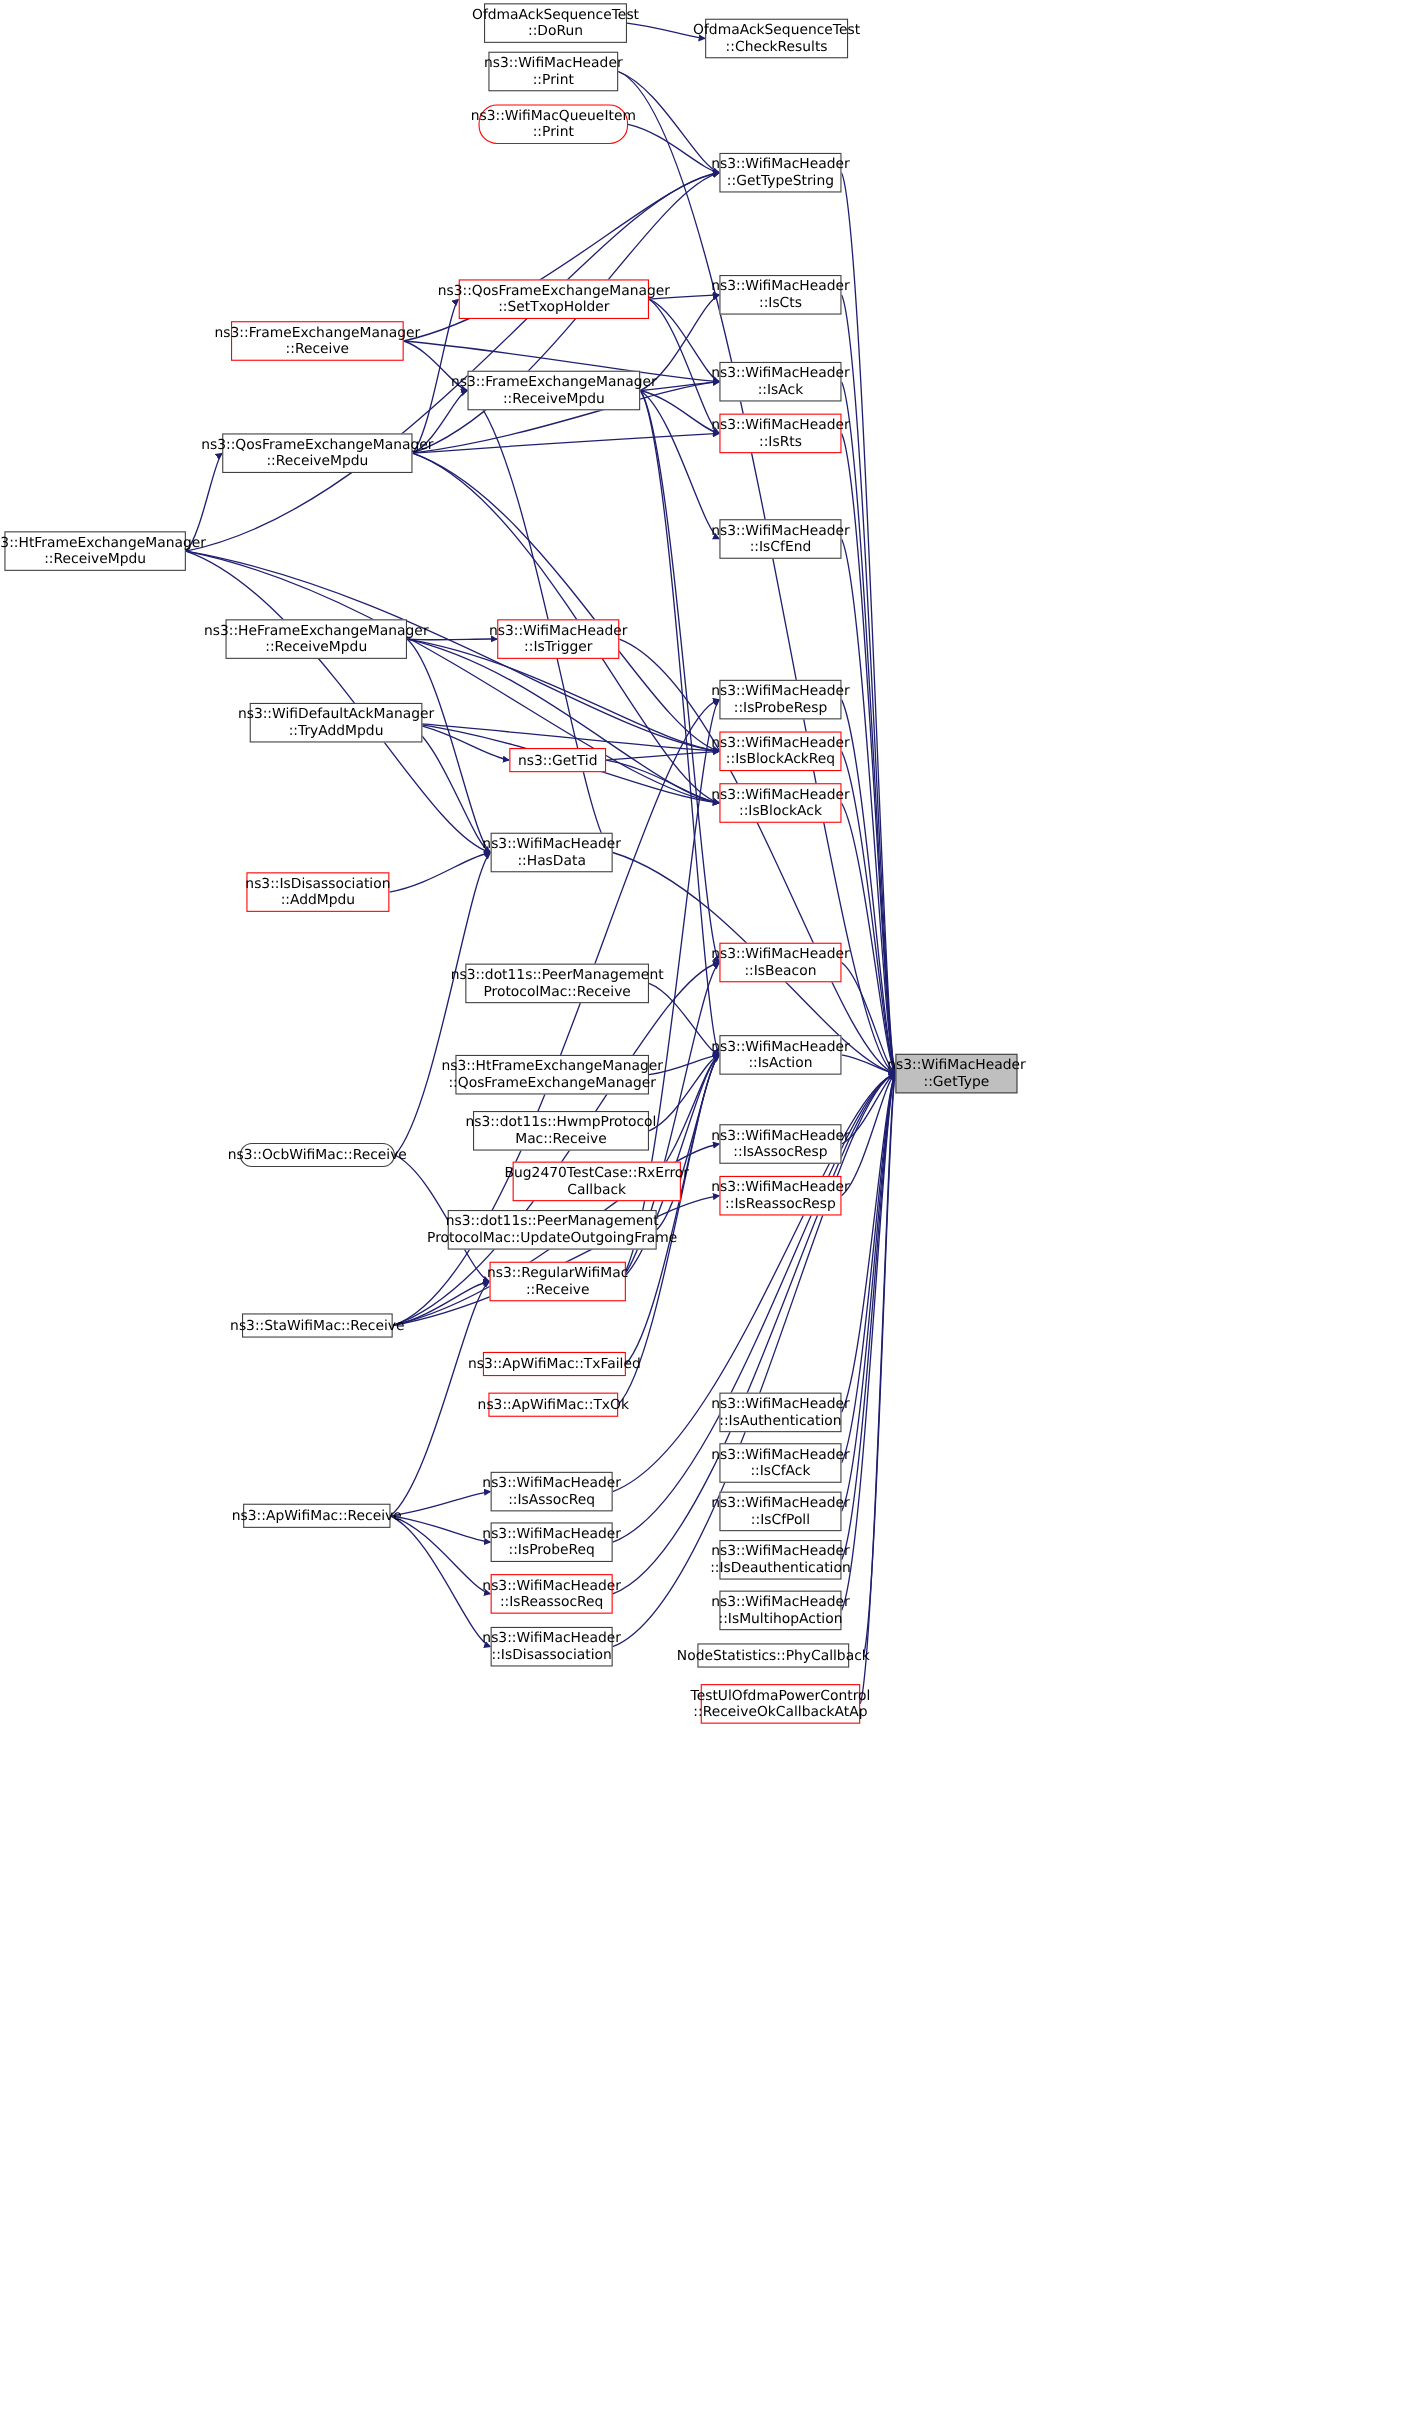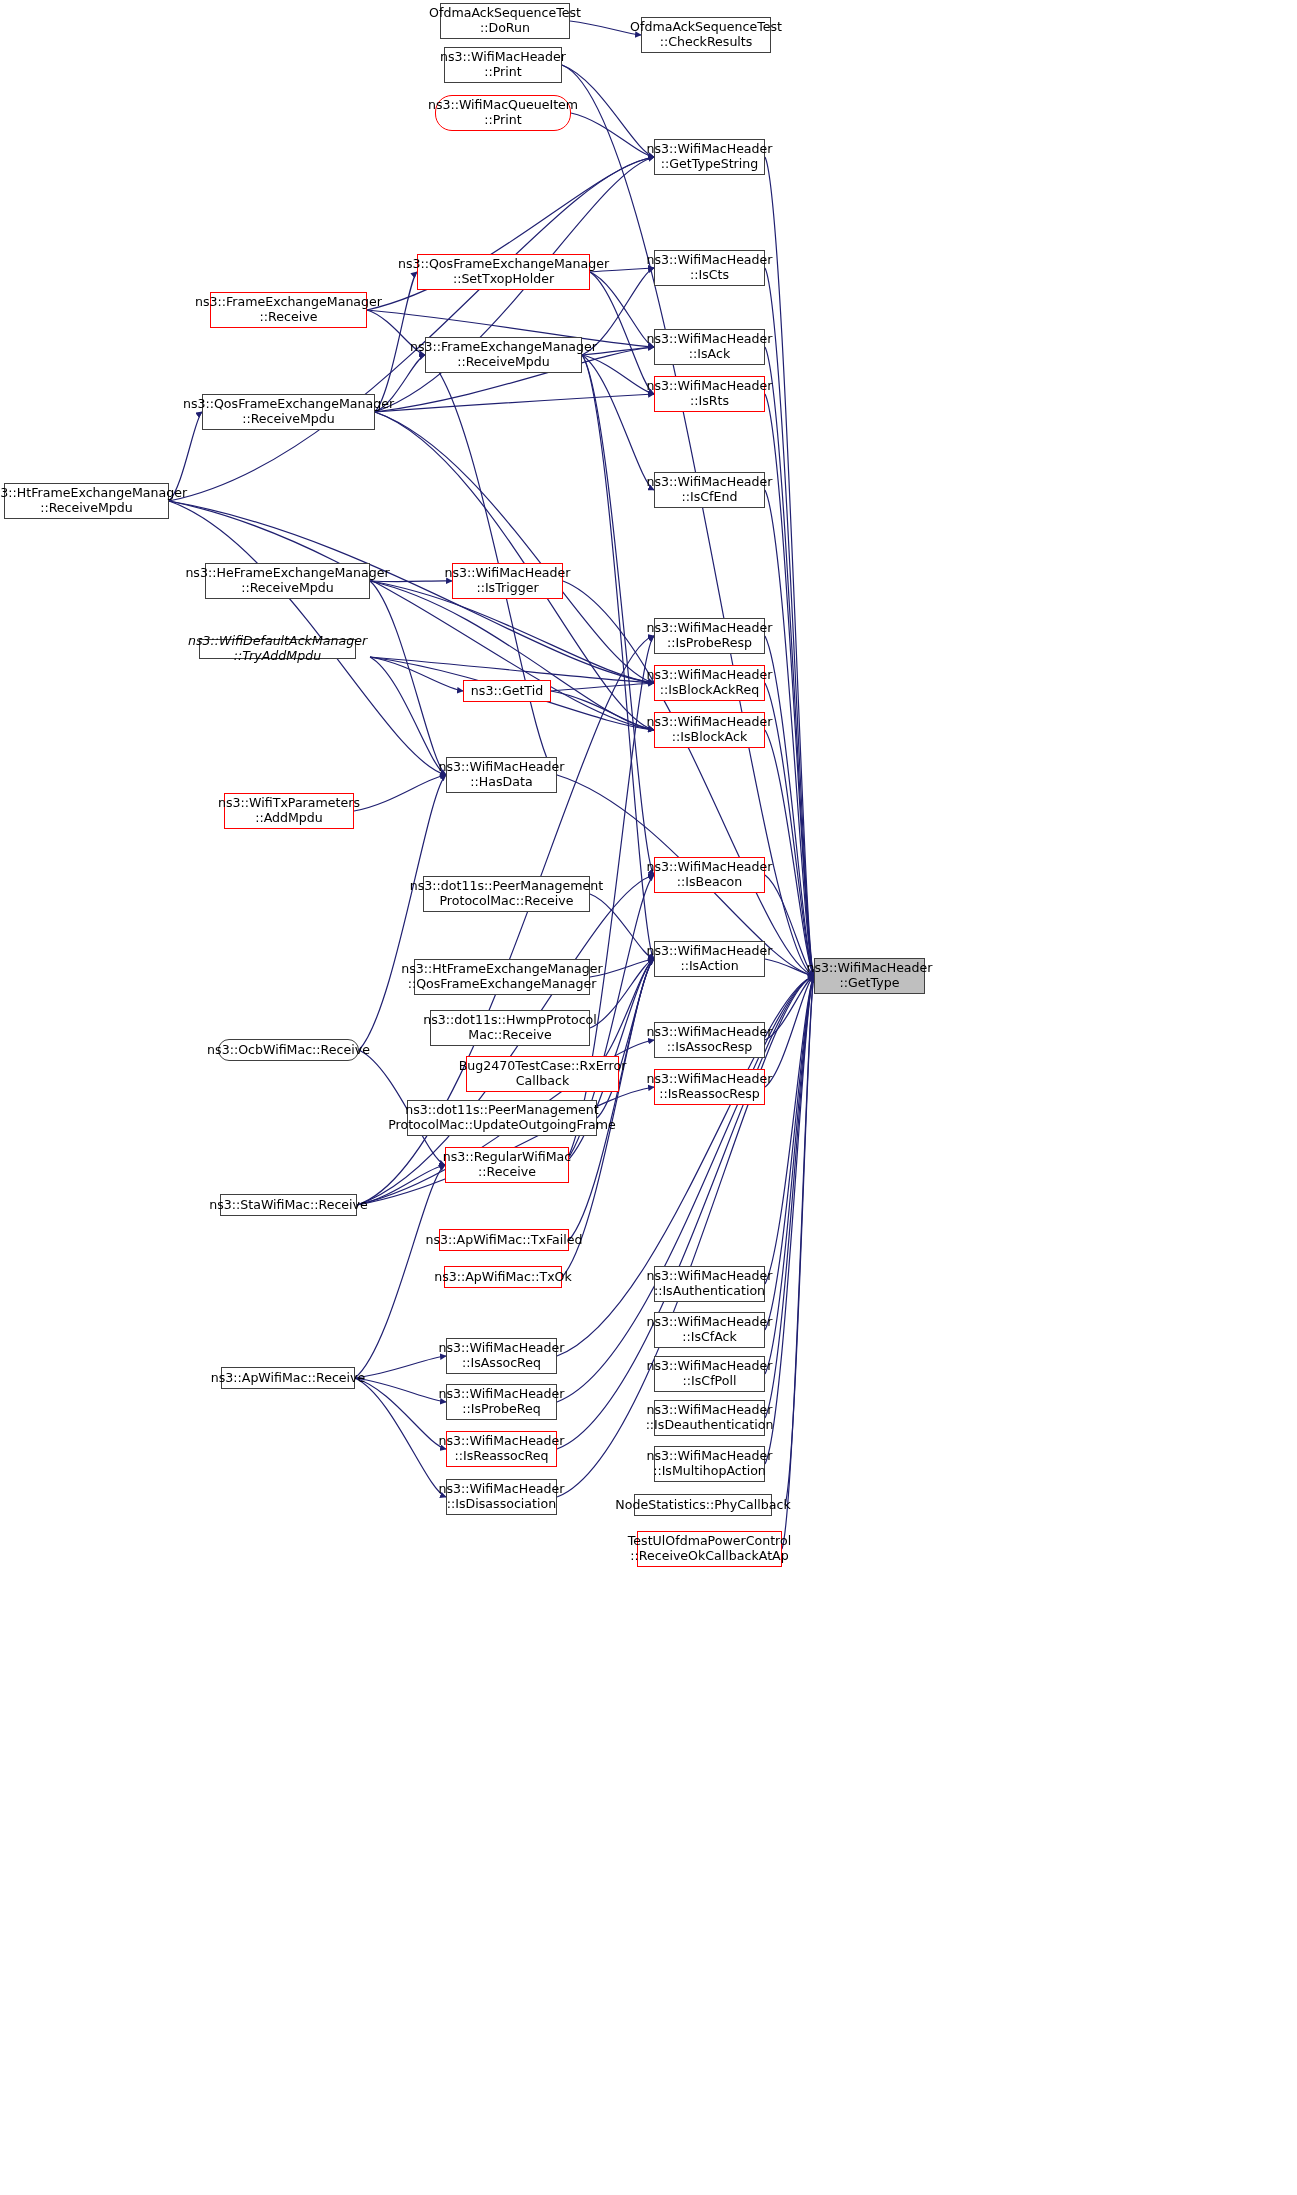--- a/index.html
+++ b/index.html
@@ -159,30 +159,30 @@
       <div class="node black" style="left: 654px; top: 472px; width: 111px; height: 36px;">ns3::WifiMacHeader
 ::IsCfEnd</div>
       <div class="node black" style="left: 4px; top: 483px; width: 165px; height: 36px;">ns3::HtFrameExchangeManager
 ::ReceiveMpdu</div>
       <div class="node black" style="left: 205px; top: 563px; width: 165px; height: 36px;">ns3::HeFrameExchangeManager
 ::ReceiveMpdu</div>
       <div class="node red" style="left: 452px; top: 563px; width: 111px; height: 36px;">ns3::WifiMacHeader
 ::IsTrigger</div>
       <div class="node black" style="left: 654px; top: 618px; width: 111px; height: 36px;">ns3::WifiMacHeader
 ::IsProbeResp</div>
-      <div class="node black" style="left: 199px; top: 639px; width: 157px; height: 20px; font-style: italic;">ns3::WifiDefaultAckManager
+      <div class="node black" style="left: 227px; top: 639px; width: 157px; height: 36px;">ns3::WifiDefaultAckManager
 ::TryAddMpdu</div>
       <div class="node red" style="left: 654px; top: 665px; width: 111px; height: 36px;">ns3::WifiMacHeader
 ::IsBlockAckReq</div>
       <div class="node red" style="left: 463px; top: 680px; width: 88px; height: 22px;">ns3::GetTid</div>
       <div class="node red" style="left: 654px; top: 712px; width: 111px; height: 36px;">ns3::WifiMacHeader
 ::IsBlockAck</div>
       <div class="node black" style="left: 446px; top: 757px; width: 111px; height: 36px;">ns3::WifiMacHeader
 ::HasData</div>
-      <div class="node red" style="left: 224px; top: 793px; width: 130px; height: 36px;">ns3::WifiTxParameters
+      <div class="node red" style="left: 224px; top: 793px; width: 130px; height: 36px;">ns3::IsDisassociation
 ::AddMpdu</div>
       <div class="node red" style="left: 654px; top: 857px; width: 111px; height: 36px;">ns3::WifiMacHeader
 ::IsBeacon</div>
       <div class="node black" style="left: 423px; top: 876px; width: 167px; height: 36px;">ns3::dot11s::PeerManagement
 ProtocolMac::Receive</div>
       <div class="node black" style="left: 654px; top: 941px; width: 111px; height: 36px;">ns3::WifiMacHeader
 ::IsAction</div>
       <div class="node black" style="left: 414px; top: 959px; width: 176px; height: 36px;">ns3::HtFrameExchangeManager
 ::QosFrameExchangeManager</div>
       <div class="node black" style="left: 430px; top: 1010px; width: 160px; height: 36px;">ns3::dot11s::HwmpProtocol

